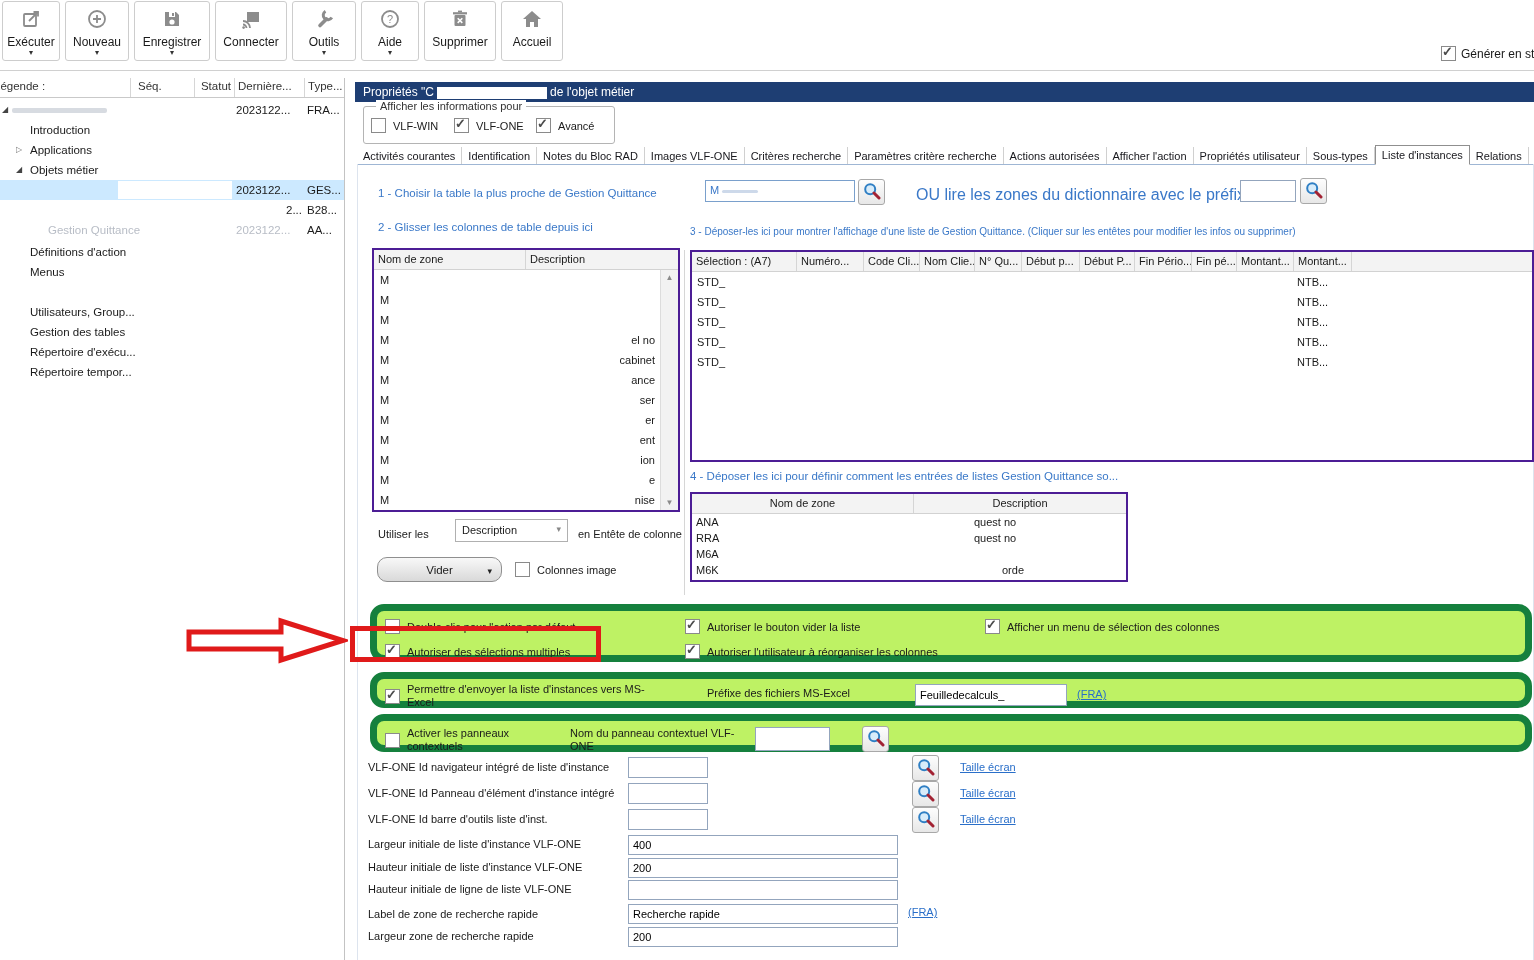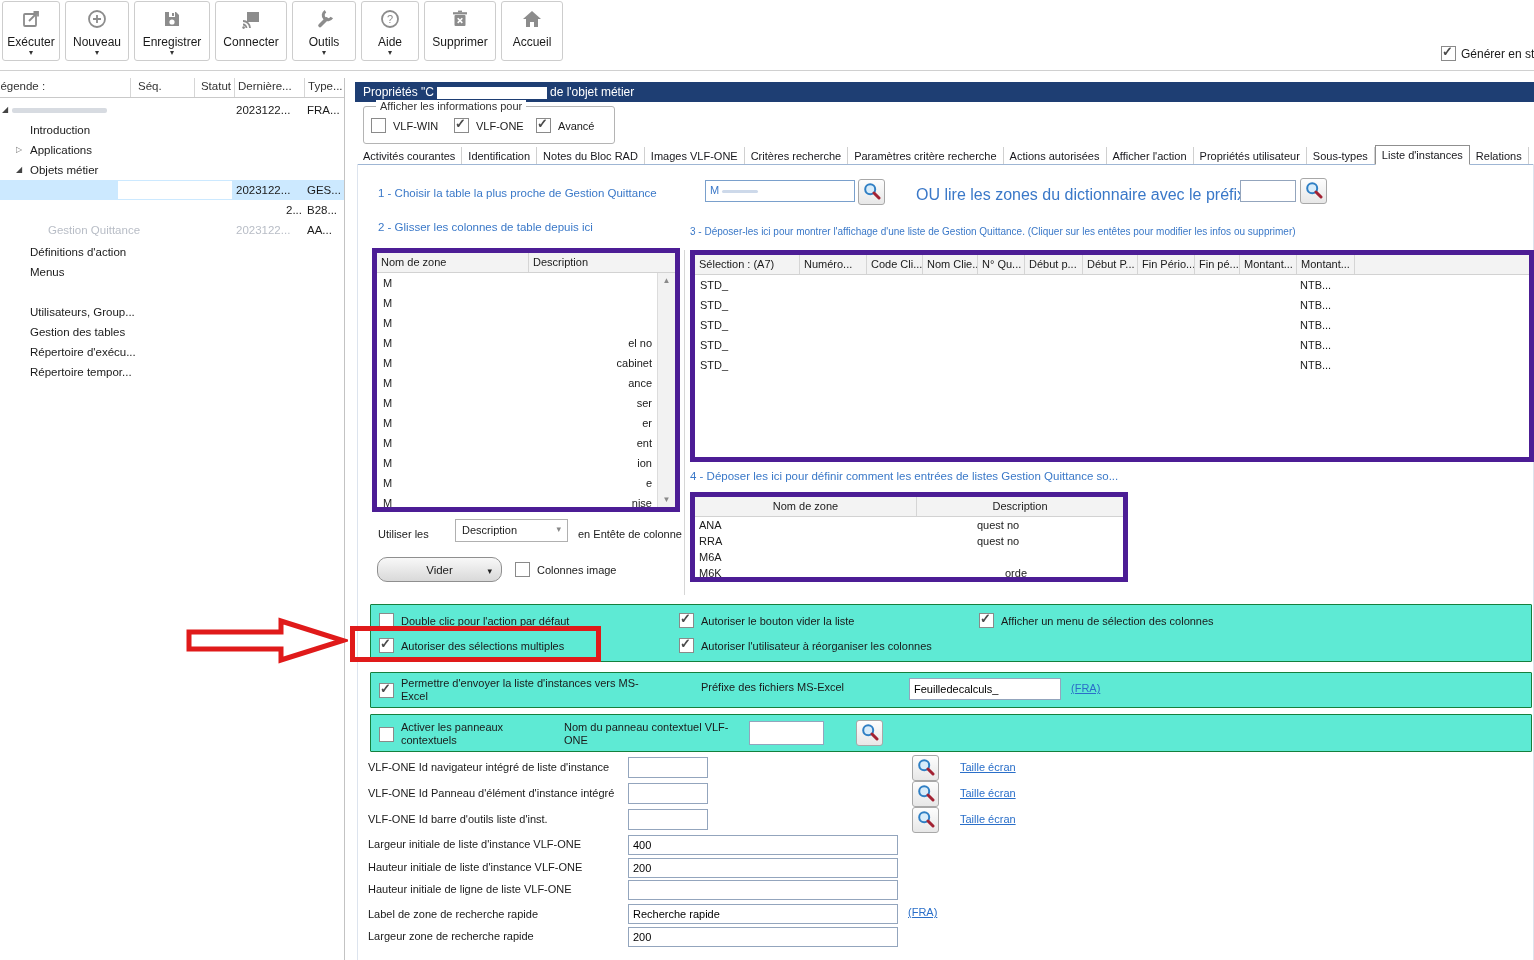--- a/index.html
+++ b/index.html
@@ -29,24 +29,24 @@
   .tw.exp::after{content:"◢";color:#444;}
   .tw.col::after{content:"▷";}
   
   .tabbar{position:absolute;left:357px;top:144px;width:1176px;height:20px;border-bottom:1px solid #9fb6d4;display:flex;align-items:flex-end;}
   .tab{font-size:11px;padding:3px 6px 2px 6px;border-right:1px solid #d0d0d0;white-space:nowrap;cursor:pointer;color:#17171c;}
   .tab.sel{border:1px solid #8f8f8f;border-bottom:1px solid #fff;background:#fff;margin-bottom:-1px;padding-bottom:3px;}
   
   .inp{position:absolute;border:1px solid #93a5bd;background:#fff;font:11px "Liberation Sans",sans-serif;padding:1px 4px;box-sizing:border-box;}
   .magbtn{position:absolute;width:27px;height:26px;border:1px solid #a8a8a8;border-radius:3px;
           background:linear-gradient(#fdfdfd,#e7e7e7);display:flex;align-items:center;justify-content:center;cursor:pointer;box-sizing:border-box;}
-  .tbl{position:absolute;border:5px solid #4c1d95;background:#fff;box-sizing:border-box;overflow:hidden;}
+  .tbl{position:absolute;border:2px solid #4c1d95;background:#fff;box-sizing:border-box;overflow:hidden;}
   .thead{display:flex;background:#f3f3f3;border-bottom:1px solid #d2d2d2;height:20px;box-sizing:border-box;}
   .th{font-size:11px;padding:3px 4px 0 4px;border-right:1px solid #d5d5d5;box-sizing:border-box;white-space:nowrap;overflow:hidden;flex:none;}
-  .groupbox{position:absolute;border:1px solid #15803d;border-radius:1px;box-sizing:border-box;background:#5eead4;}
+  .groupbox{position:absolute;border:7px solid #15803d;border-radius:14px;box-sizing:border-box;background:#bef264;}
   .cbrow{position:absolute;display:flex;align-items:center;gap:7px;white-space:nowrap;font-size:11px;}
   .formlabel{position:absolute;font-size:11px;white-space:nowrap;}
   .vline{position:absolute;width:1px;background:#d6d6d6;}
   .hline{position:absolute;height:1px;background:#d0d0d0;}
   .wrapclip{position:absolute;font-size:11px;line-height:13px;overflow:hidden;}
 </style>
 </head>
 <body>
 
 <div id="root">

